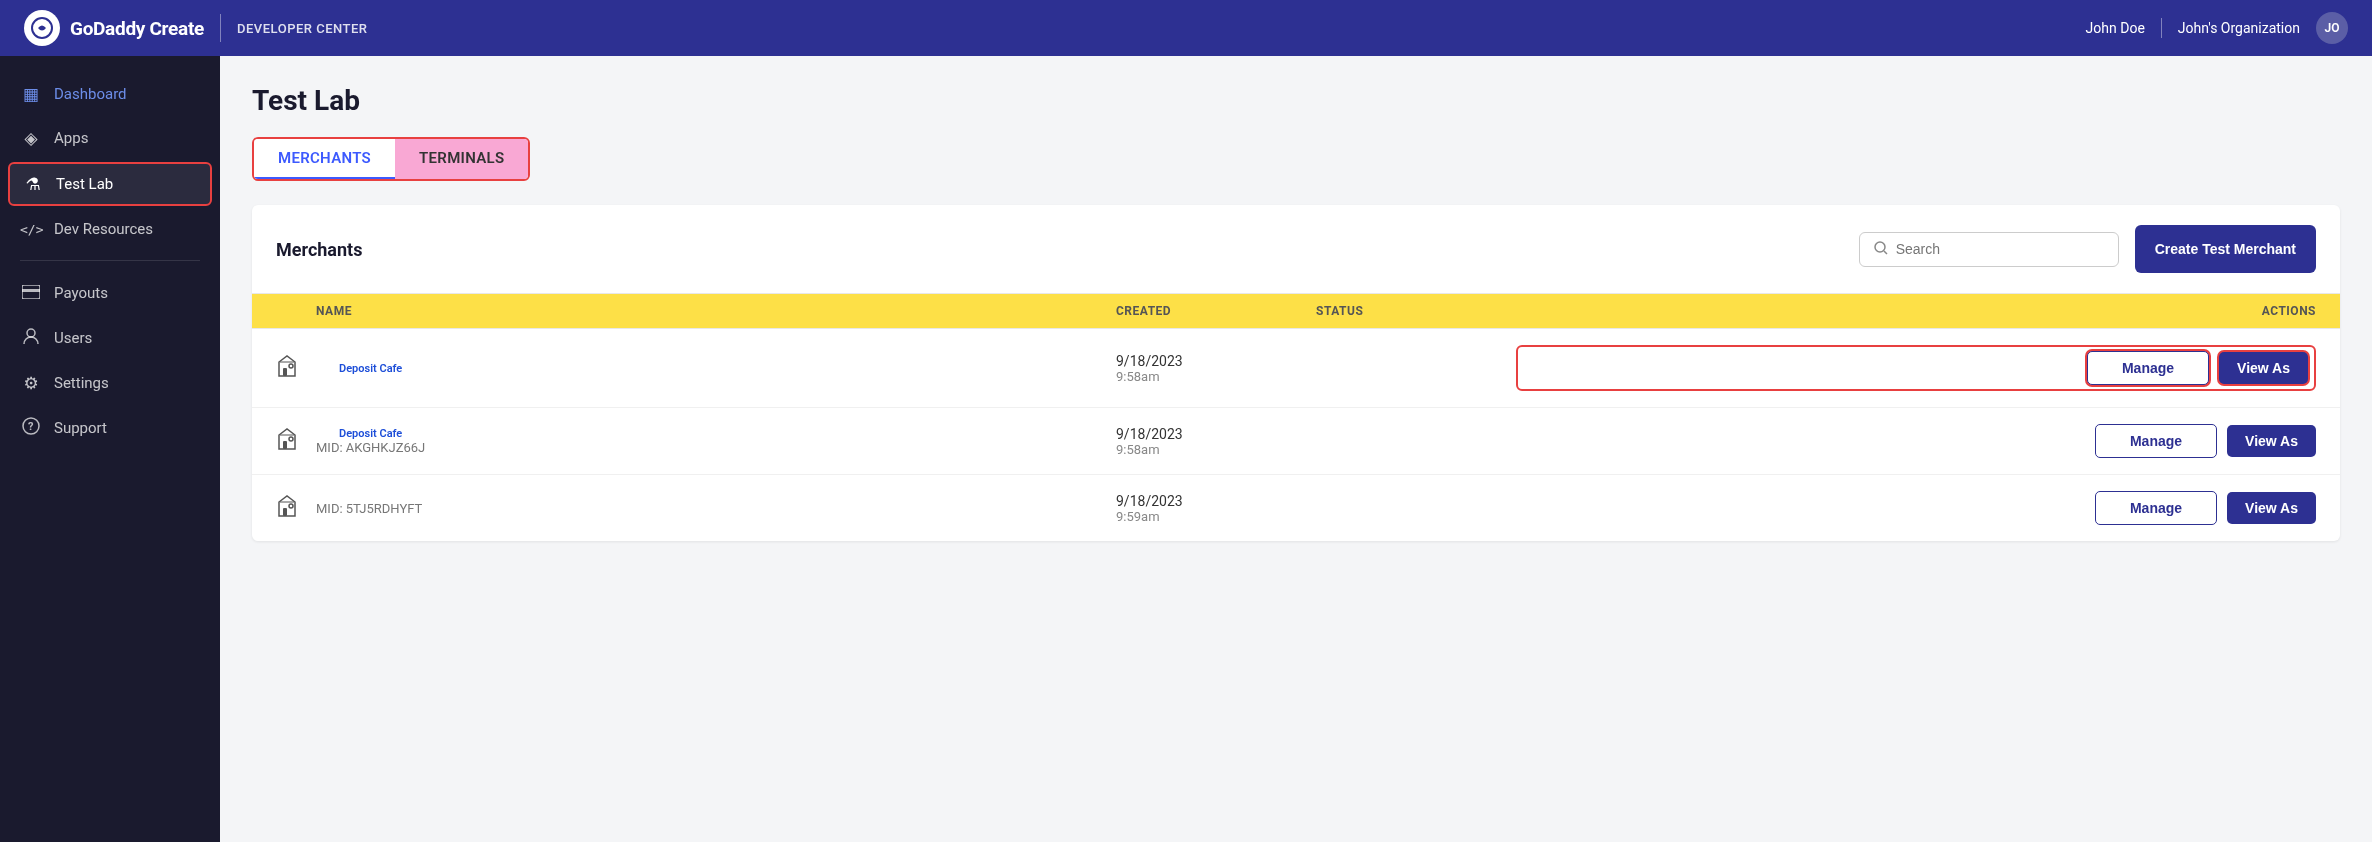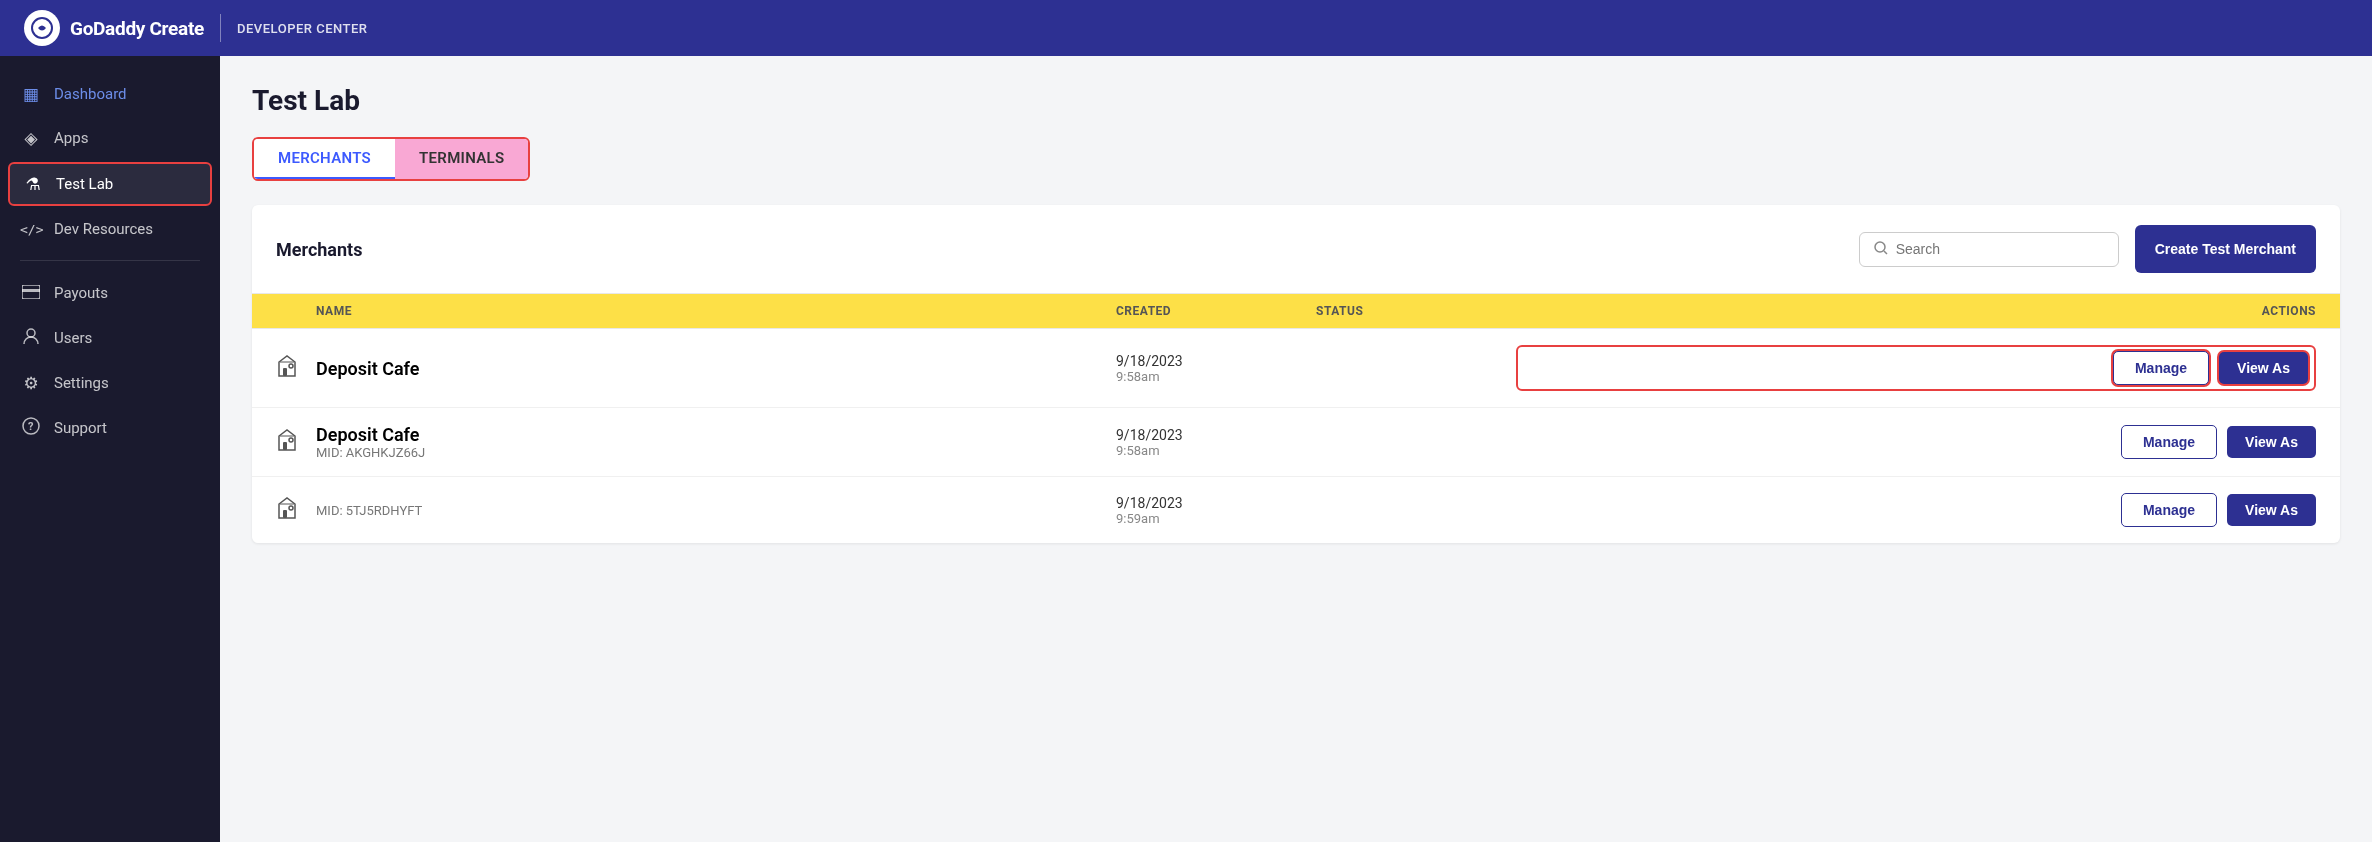--- a/index.html
+++ b/index.html
@@ -250,23 +250,24 @@
       padding: 16px 24px;
       border-bottom: 1px solid #f0f0f0;
       align-items: center;
     }
     .table-row:last-child { border-bottom: none; }
     .merchant-icon {
       font-size: 20px;
       color: #555;
     }
     .merchant-name {
-      font-size: 18px;
-      font-weight: 600;
-      color: #000000;
+      font-size: 11px;
+      font-weight: 600;
+      color: #1d4ed8;
+      margin-left: 23px;
     }
     .merchant-mid {
       font-size: 13px;
       color: #777;
     }
     .created-date {
       font-size: 14px;
       color: #333;
     }
     .created-time {
@@ -278,21 +279,21 @@
       display: flex;
       gap: 10px;
       justify-content: flex-end;
       align-items: center;
     }
     .manage-btn {
       border: 1.5px solid #2d3092;
       background: white;
       color: #2d3092;
       border-radius: 5px;
-      padding: 8px 21px;
+      padding: 8px 34px;
       font-size: 14px;
       font-weight: 600;
       cursor: pointer;
     }
     .view-as-btn {
       background: #2d3092;
       color: white;
       border: none;
       border-radius: 5px;
       padding: 8px 18px;
@@ -326,20 +327,26 @@
     <div class="logo-icon">
       <svg width="22" height="22" viewBox="0 0 22 22" fill="none">
         <circle cx="11" cy="11" r="10" stroke="#2d3092" stroke-width="2" fill="white"></circle>
         <path d="M7 11 Q11 6 15 11 Q11 16 7 11Z" fill="#2d3092"></path>
       </svg>
     </div>
     <span class="logo-brand">GoDaddy Create</span>
   </div>
   <div class="logo-divider"></div>
   <span class="dev-center-label">DEVELOPER CENTER</span>
+  <div class="top-nav-right">
+    <span>John Doe</span>
+    <div class="nav-divider"></div>
+    <span>John's Organization</span>
+    <div class="user-avatar">JO</div>
+  </div>
 </nav>
 
 <div class="app-body">
 
   <aside class="sidebar">
     <div class="sidebar-item active">
       <span class="sidebar-icon">▦</span>
       <span>Dashboard</span>
     </div>
     <div class="sidebar-item">

